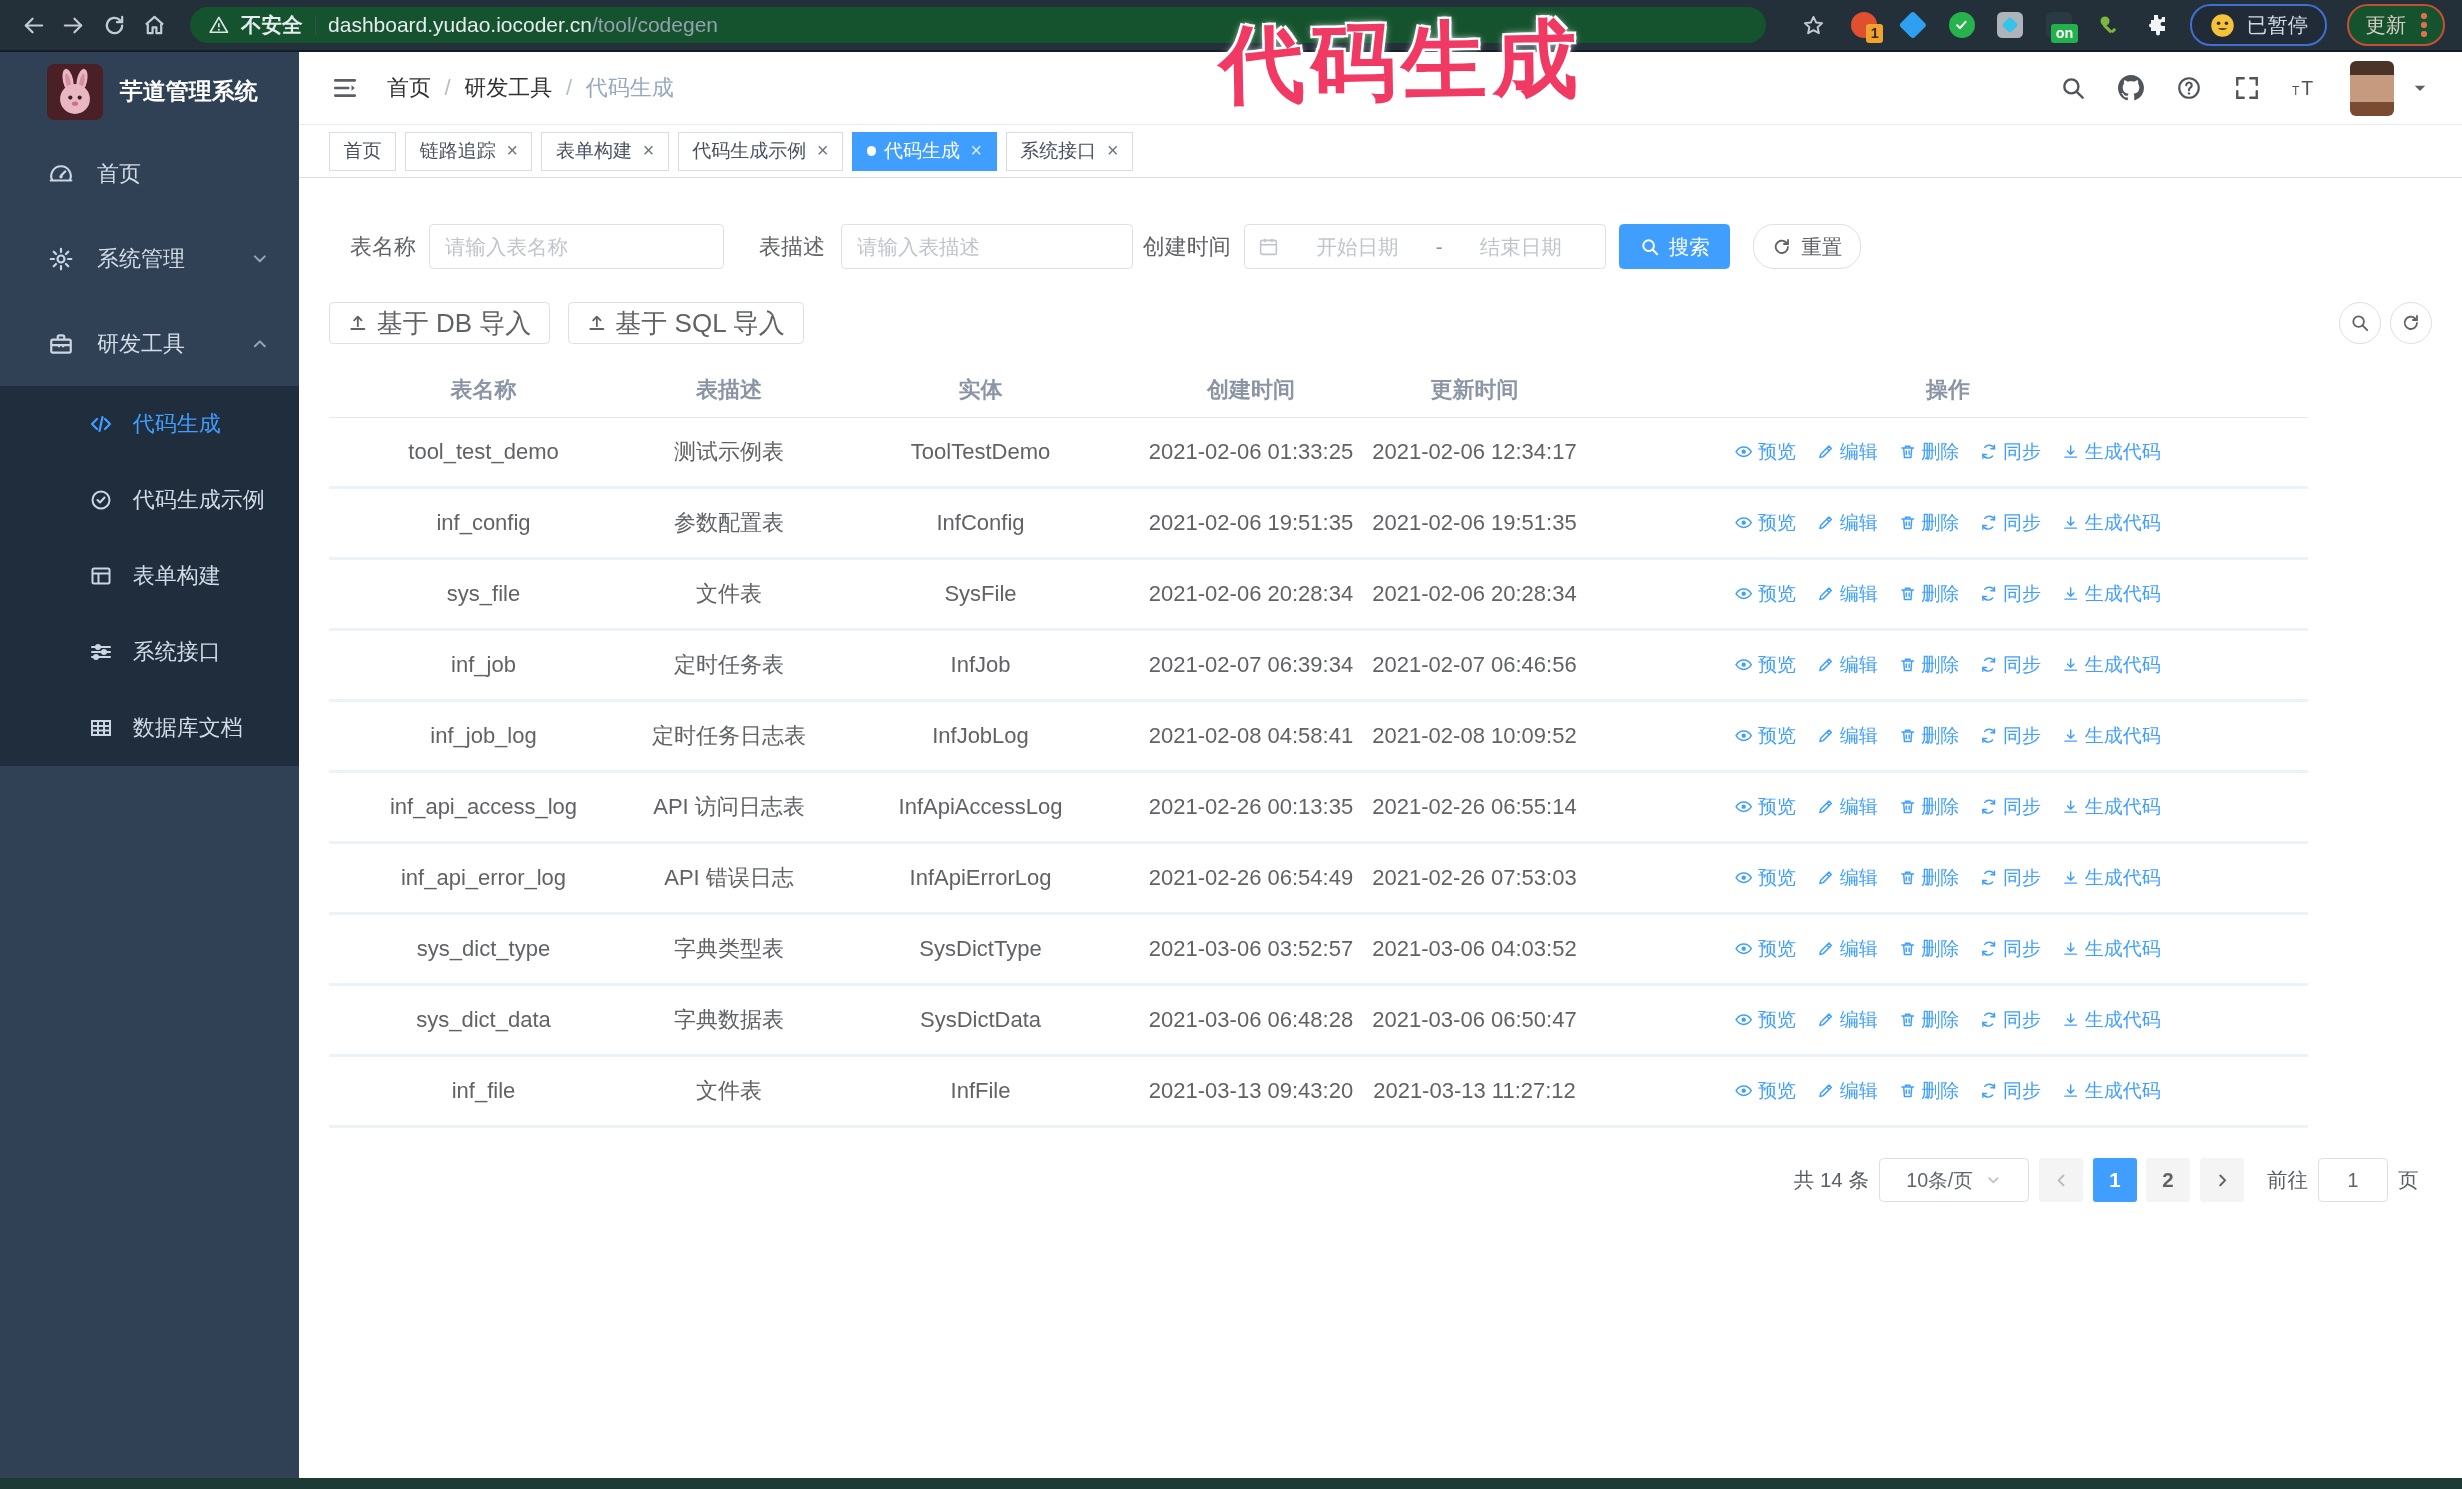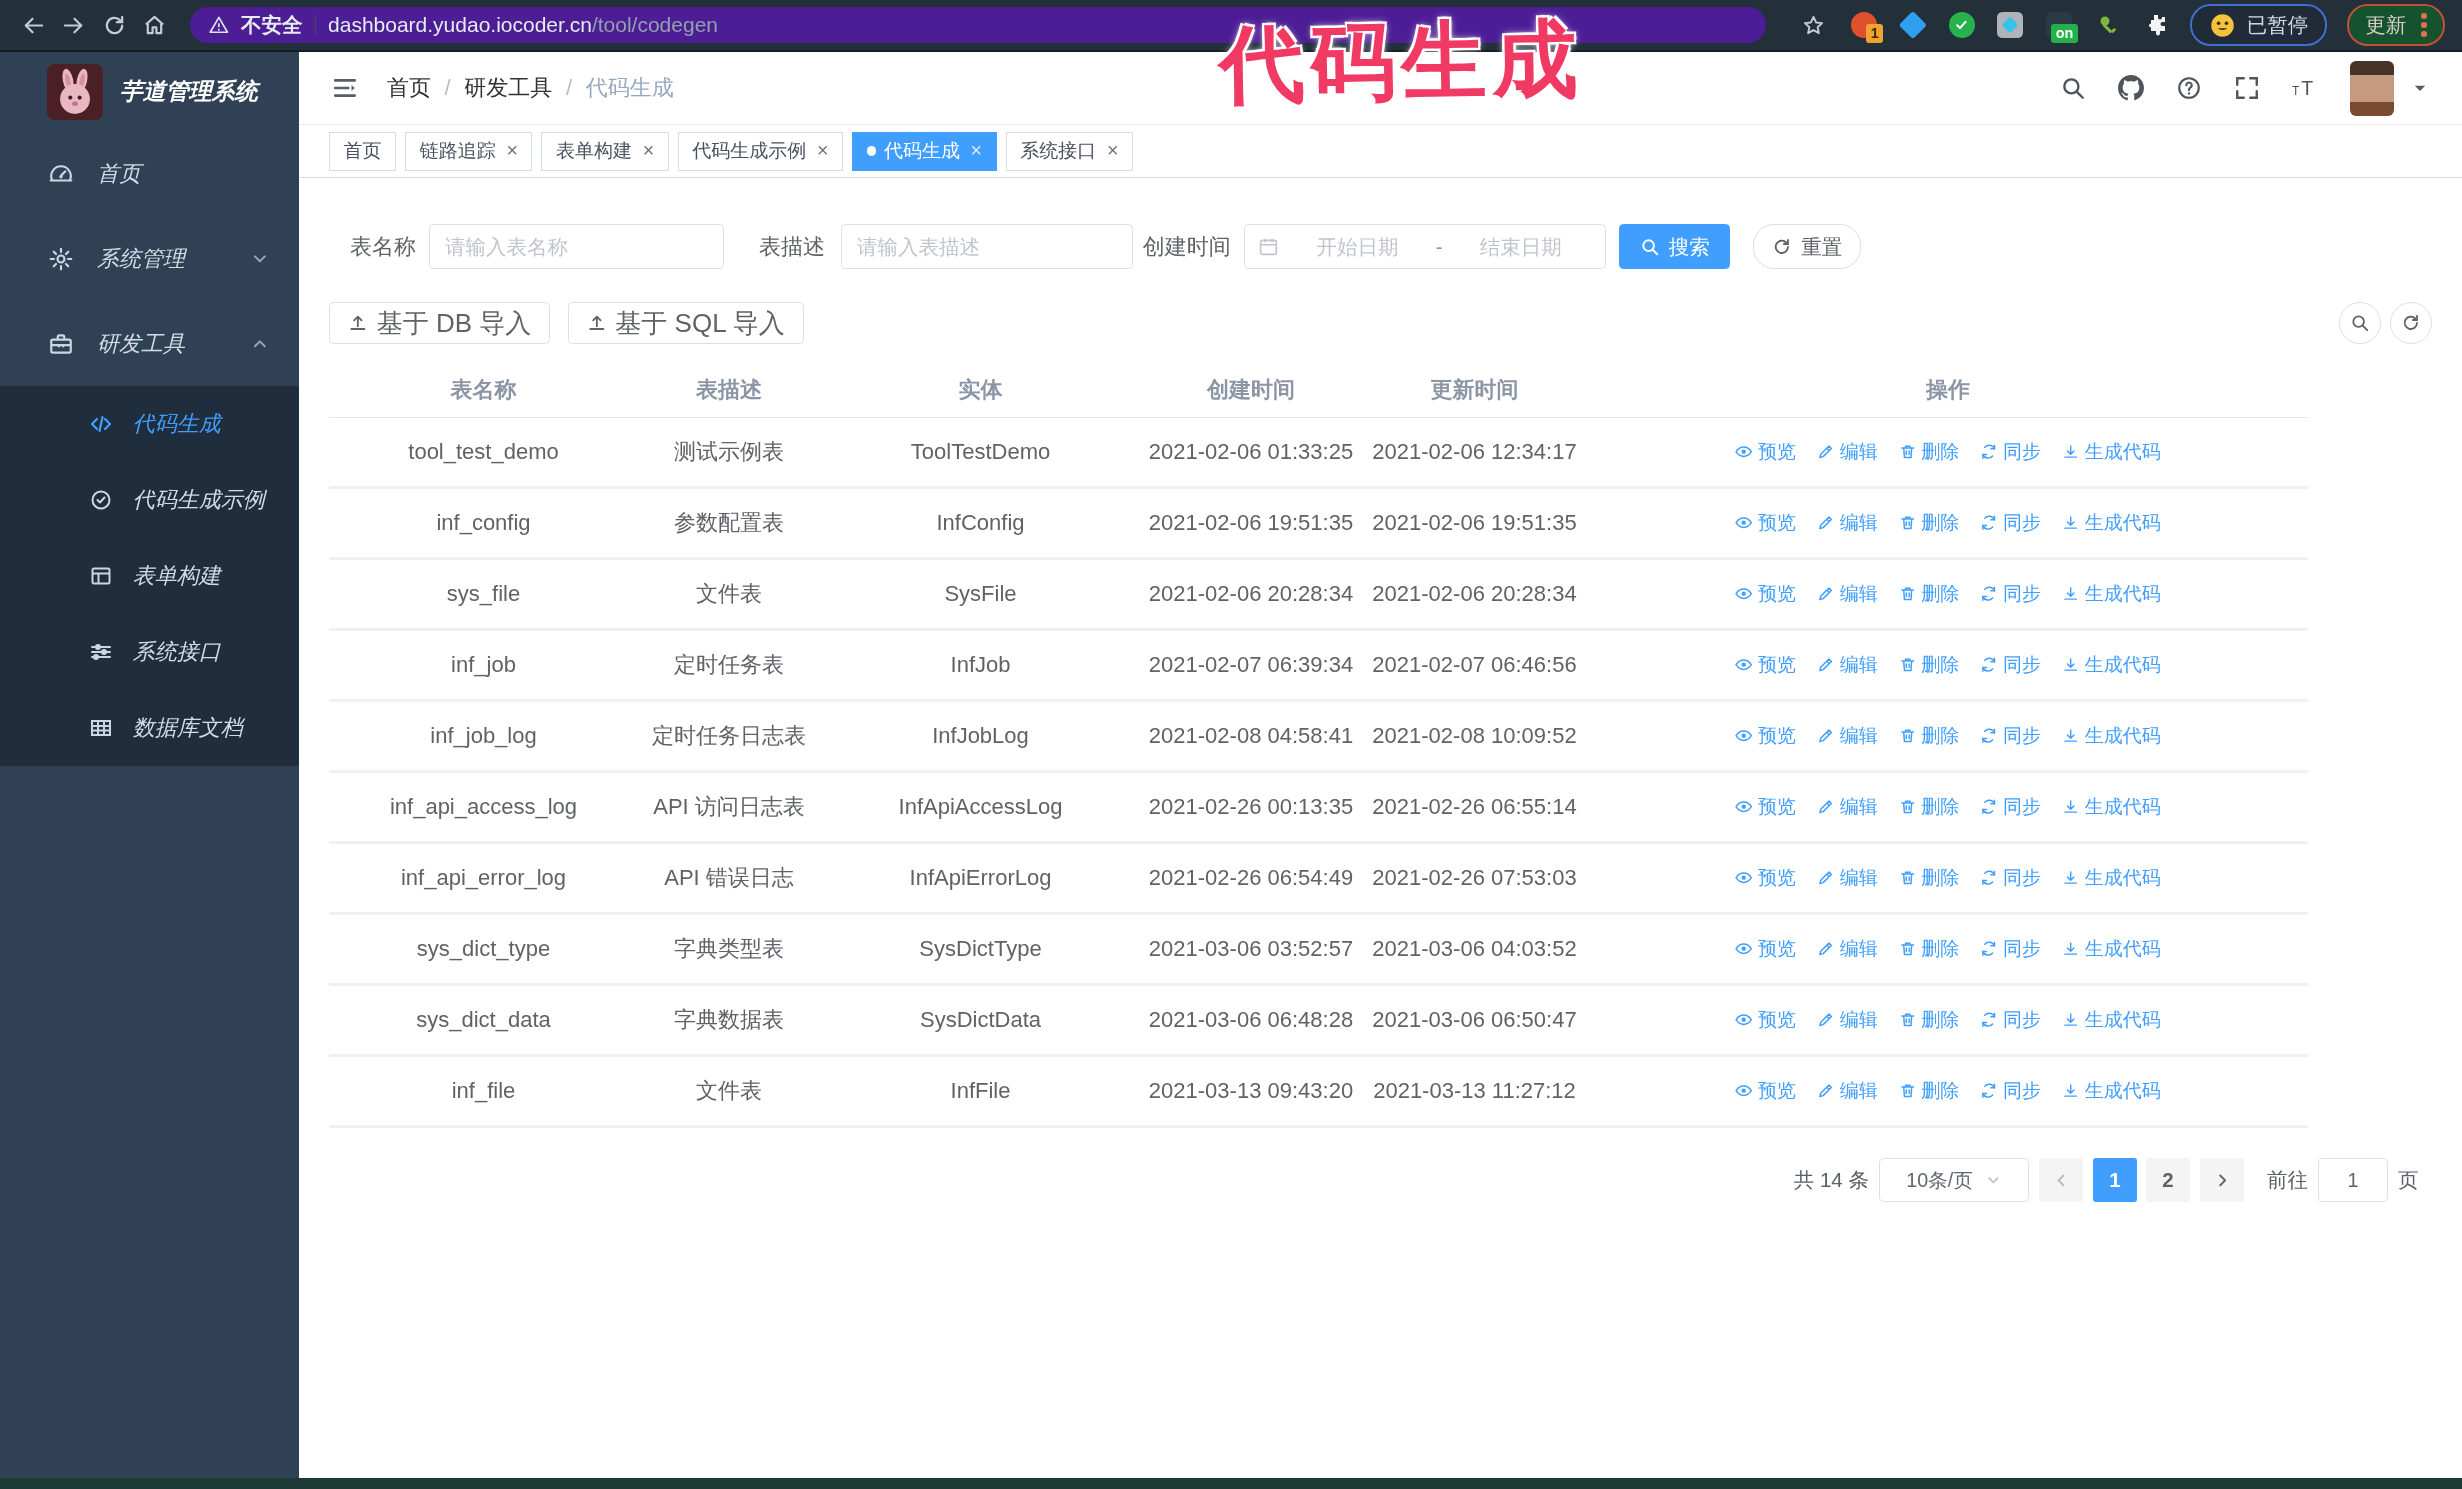--- a/index.html
+++ b/index.html
@@ -4,21 +4,21 @@
 <style>
   html,body{margin:0;padding:0;background:#e9ebee;}
   .page{position:relative;width:2462px;height:1490px;overflow:hidden;background:#fff;
         font-family:"Liberation Sans","DejaVu Sans",sans-serif;}
   
   .browser-bar{position:absolute;left:0;top:0;width:100%;height:52px;background:#232f39;
                display:flex;align-items:center;padding:0 16.7px;box-sizing:border-box;gap:7.6px;
                border-bottom:2.3px solid #141d25;z-index:30;}
   .bicon{width:33px;height:33px;display:flex;align-items:center;justify-content:center;color:#c3ccd4;flex:none;}
   .bicon svg{width:23px;height:23px;display:block;}
-  .url-pill{height:36px;width:1576px;flex:none;margin-left:10.6px;background:#4c1d95;border-radius:19.7px;
+  .url-pill{height:36px;width:1576px;flex:none;margin-left:10.6px;background:#14532d;border-radius:19.7px;
             display:flex;align-items:center;padding:0 19.7px;box-sizing:border-box;gap:12px;color:#e4e9ee;font-size:21px;}
   .url-pill .warn svg{width:19.7px;height:19.7px;display:block;color:#dfe5ea;}
   .url-sec{font-weight:bold;color:#e6ebf0;font-size:20.5px;}
   .url-div{width:1.5px;height:21px;background:#3c4a58;}
   .url-host{color:#e6ebf0;}
   .url-path{color:#93a1ae;}
   .browser-right{margin-left:auto;display:flex;align-items:center;gap:19.7px;}
   .ext{width:29px;height:29px;flex:none;position:relative;display:flex;align-items:center;justify-content:center;}
   .ext .badge{position:absolute;right:-4.5px;bottom:-3px;background:#f0a32f;color:#3a2a06;font-size:14.4px;
               line-height:1;padding:2.3px 4.5px;border-radius:3px;font-weight:bold;}
@@ -31,21 +31,21 @@
   .pill-update{border:2.3px solid #c44f35;background:#14532d;color:#d8ccc9;gap:15px;}
   .emoji{width:27px;height:27px;}
   .vdots{display:flex;flex-direction:column;gap:3.8px;}
   .vdots i{width:5.3px;height:5.3px;border-radius:50%;background:#e0714c;}
   
   .annotation{position:absolute;left:1121px;top:4.5px;width:561px;text-align:center;z-index:60;
               font-size:85px;font-weight:bold;letter-spacing:6px;color:#f03a64;transform:rotate(-1deg);
               font-family:"DejaVu Sans",sans-serif;pointer-events:none;
               text-shadow:0 0 4.5px #fff,0 0 9px #fff,2.3px 2.3px 0 #fff,-2.3px -2.3px 0 #fff,2.3px -2.3px 0 #fff,-2.3px 2.3px 0 #fff;}
   
-  .sidebar{position:absolute;left:0;top:52px;width:299px;height:1438px;background:#304156;z-index:10;font-style:italic;}
+  .sidebar{position:absolute;left:0;top:52px;width:299px;height:1438px;background:#304156;z-index:10;}
   .logo-row{height:79px;display:flex;align-items:center;padding-left:47px;gap:16.7px;}
   .logo{width:56px;height:56px;border-radius:7.6px;overflow:hidden;flex:none;}
   .logo svg{width:100%;height:100%;display:block;}
   .app-title{font-size:23px;font-weight:bold;color:#fff;white-space:nowrap;}
   .menu .m-item{height:85px;display:flex;align-items:center;padding:0 29px 0 48px;font-size:22px;color:#d3dce6;cursor:pointer;}
   .m-ic{width:26px;height:26px;margin-right:23px;color:#cbd6e2;flex:none;}
   .m-ic svg{width:100%;height:100%;display:block;}
   .chev{margin-left:auto;width:19.7px;height:19.7px;color:#98a5b4;}
   .chev svg{width:100%;height:100%;display:block;}
   .submenu{background:#1f2d3d;}

